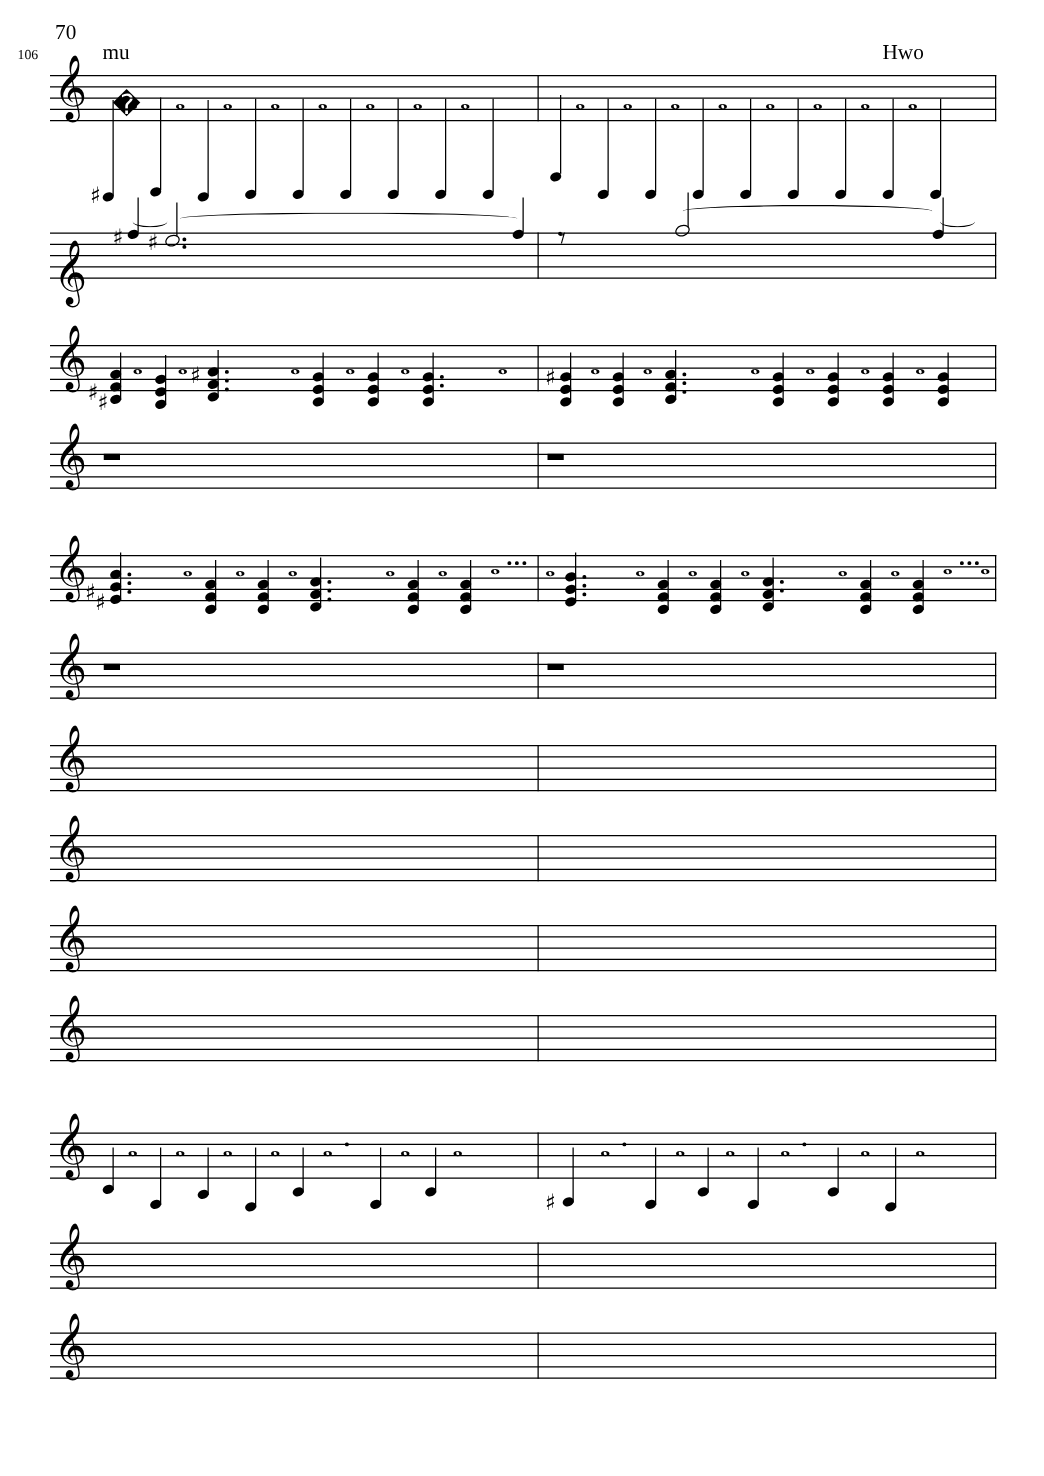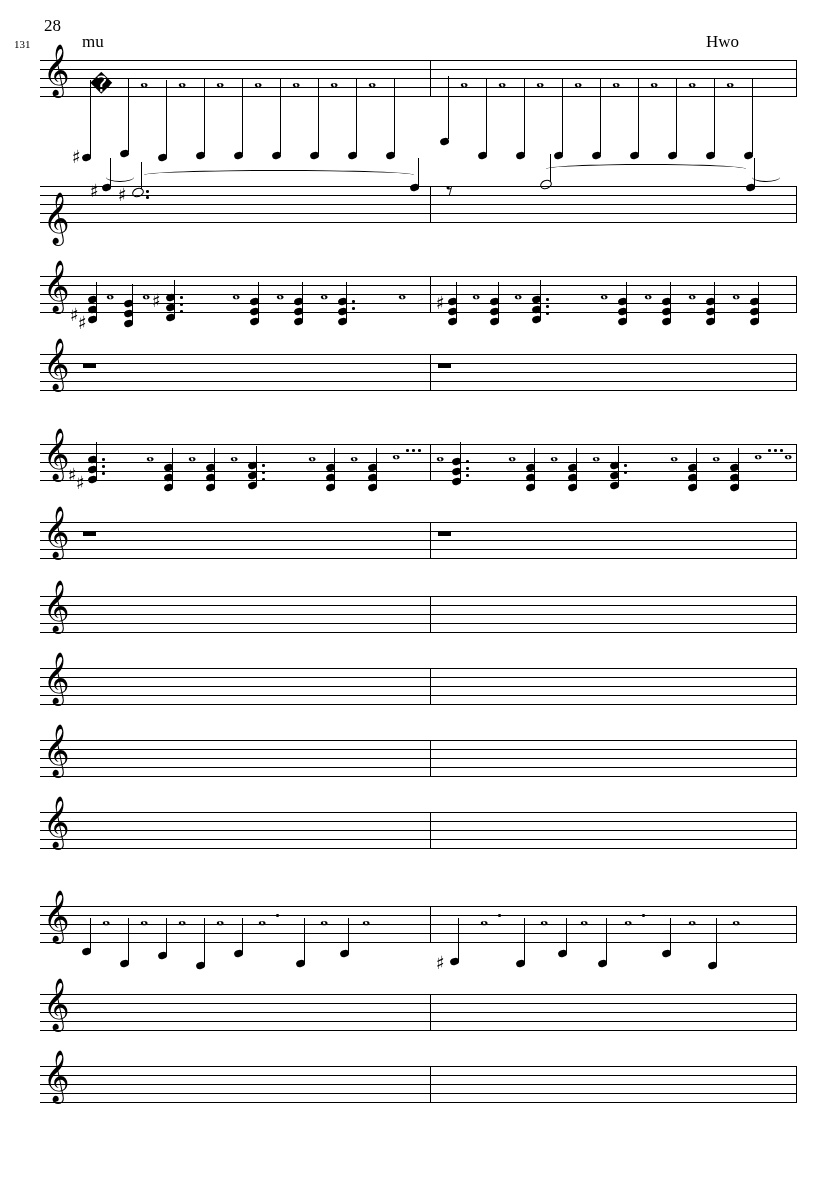--- a/index.html
+++ b/index.html
@@ -39,22 +39,22 @@
   .tie{position:absolute;border-bottom:1.3px solid #000;border-radius:50%;height:9px;}
   .slurline{position:absolute;border-top:1.3px solid #000;border-radius:50%;height:9px;}
   .halfnote{position:absolute;width:10px;height:7px;border:1.4px solid #000;border-radius:50%/50%;transform:rotate(-20deg);}
   .quarter-rest{position:absolute;font-size:26px;line-height:26px;font-family:"DejaVu Sans",sans-serif;}
 </style>
 </head>
 <body>
 
 <div class="page">
 
-  <div class="page-number">28</div>
-  <div class="measure-number">131</div>
+  <div class="page-number">70</div>
+  <div class="measure-number">106</div>
 
   <div class="lyric" style="left:82px;top:32px;">mu</div>
   <div class="lyric" style="left:706px;top:32px;">Hwo</div>
 
   <div class="system" style="top:60px;">
     <div class="staff">
       <div class="line l0"></div>
         <div class="line l1"></div>
         <div class="line l2"></div>
         <div class="line l3"></div>

